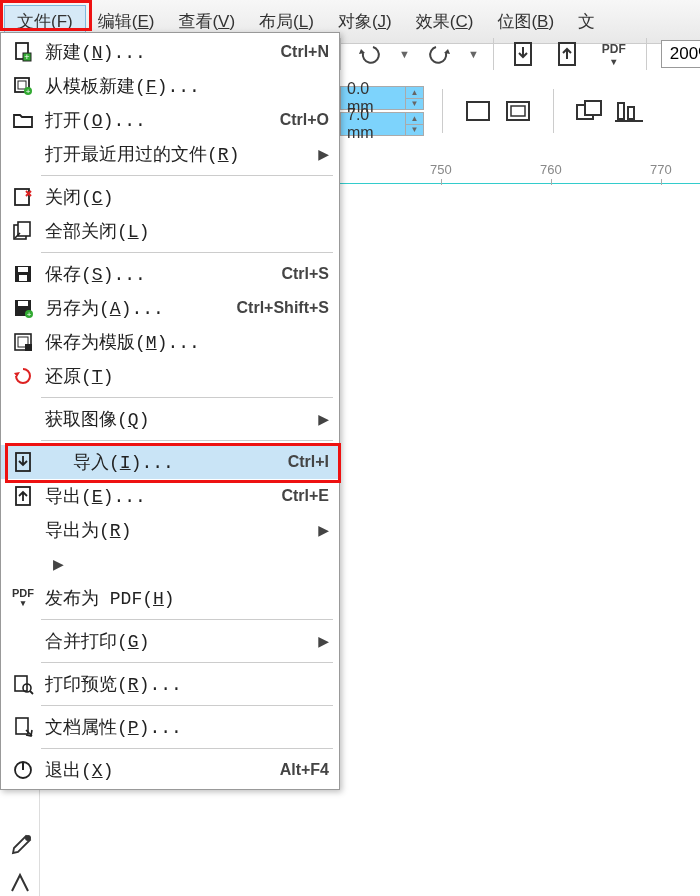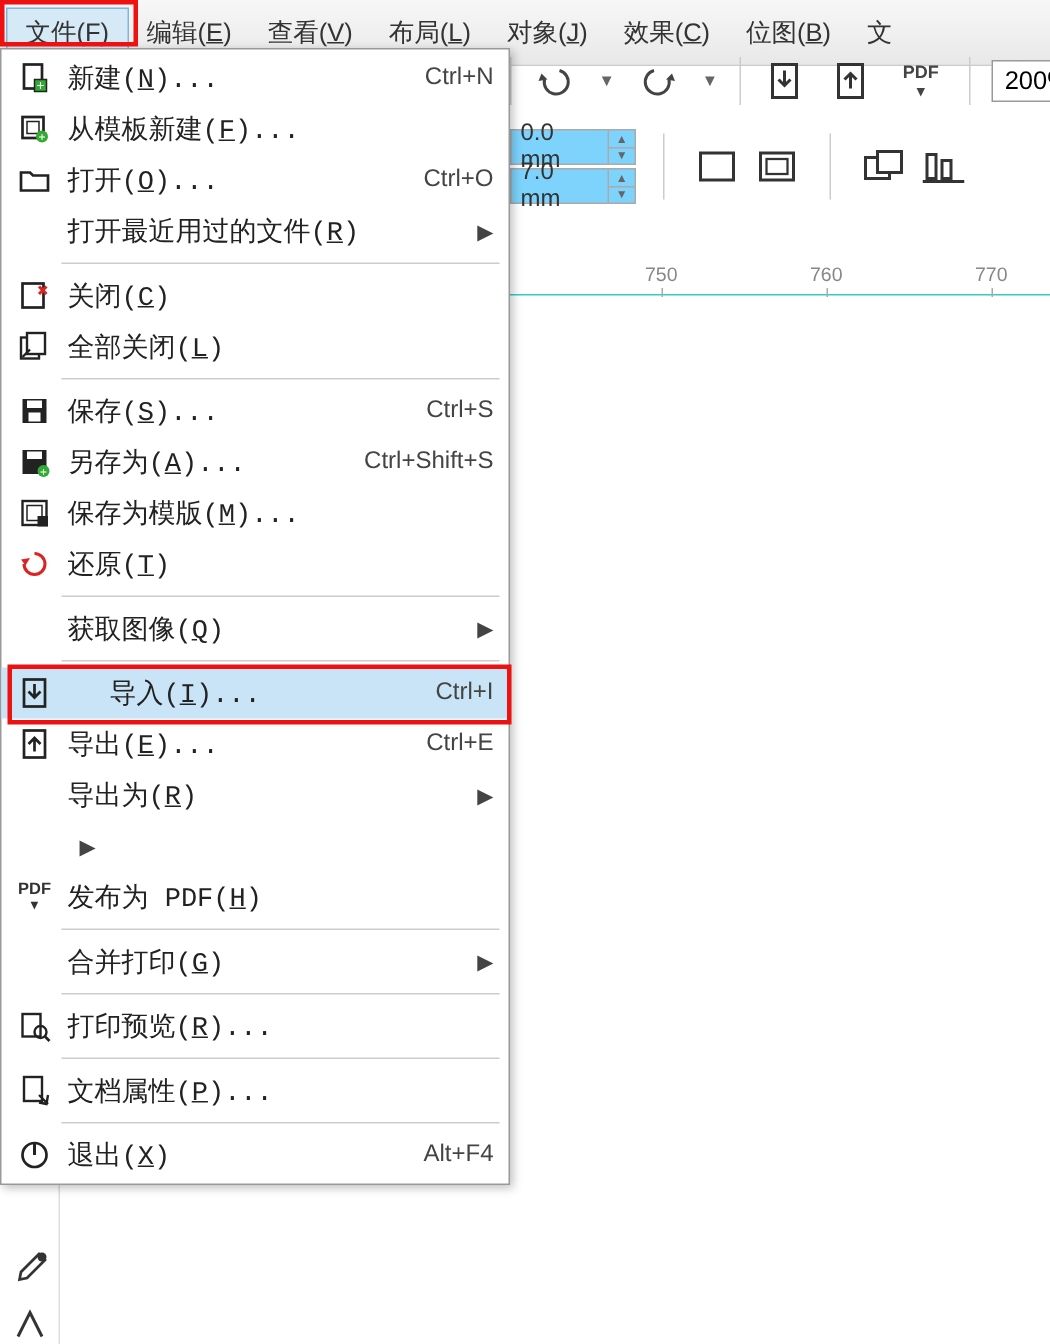--- a/index.html
+++ b/index.html
@@ -89,21 +89,21 @@
     .dim-spin div { flex:1; font-size:8px; display:flex;align-items:center;justify-content:center;color:#666;border-bottom:1px solid #aaa;}
     .dim-spin div:last-child{border-bottom:none;}
     .shape-buttons { display:flex; gap:6px; }
     .shape-btn {
       width:34px; height:44px;
       display:flex; align-items:center; justify-content:center;
       color:#444;
     }
     .ruler {
       position:absolute;
-      left:340px; top:175px; right:0;
+      left:340px; top:162px; right:0;
       height:22px;
       border-bottom:1px solid #3cc;
       font-size:12px; color:#777;
       display:flex;
     }
     .ruler-tick { position:absolute; top:0; font-size:13px; color:#888; }
     .ruler-tick::after { content:''; position:absolute; left:50%; bottom:-8px; width:1px; height:6px; background:#aaa;}
     
     .vtoolbar {
       position:absolute;
@@ -149,20 +149,21 @@
     .menu-label {
       flex:1;
       font-size:18px;
       color:#222;
       font-family:Liberation Mono, monospace;
     }
     .menu-label .ul { text-decoration:underline; }
     .menu-shortcut {
       font-size:16px; color:#444;
       margin-left:12px;
+      font-weight:bold;
     }
     .menu-arrow {
       font-size:14px; color:#444; margin-left:8px;
     }
     .menu-sep {
       height:1px; background:#ccc;
       margin:4px 6px 4px 40px;
     }
     .import-highlight-box {
       position:absolute;

